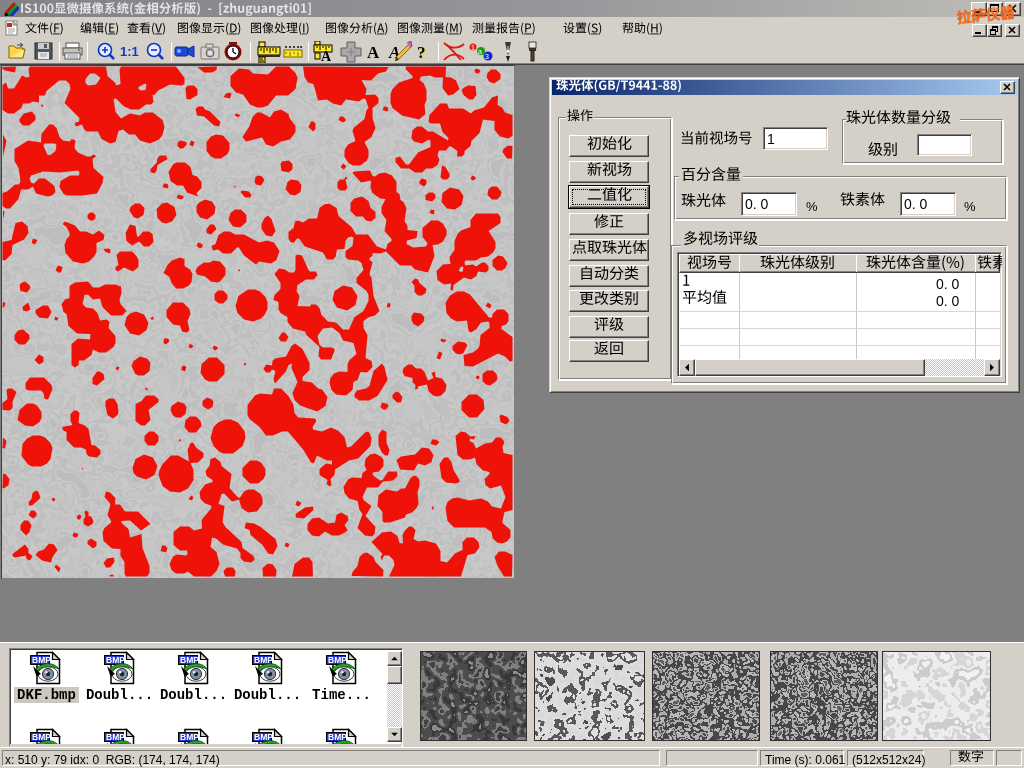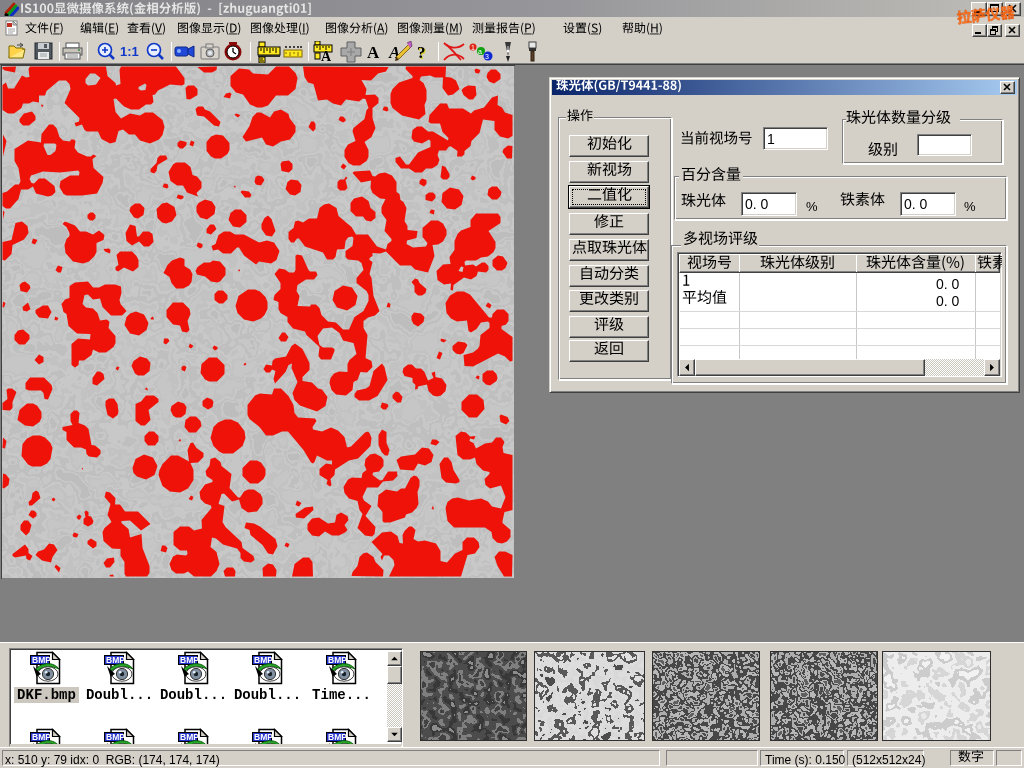--- a/index.html
+++ b/index.html
@@ -905,20 +905,20 @@
       <rect width="109" height="90" filter="url(#th4)"></rect>
     </svg>
     <div class="abs" style="left:0;top:747px;width:1024px;height:21px;background:#d4d0c8;border-top:1px solid #fff"></div>
     <div class="abs" style="left:2px;top:750px;width:658px;height:16px;border:1px solid;border-color:#808080 #fff #fff #808080"></div>
     <div class="abs" style="left:666px;top:750px;width:92px;height:16px;border:1px solid;border-color:#808080 #fff #fff #808080"></div>
     <div class="abs" style="left:760px;top:750px;width:84px;height:16px;border:1px solid;border-color:#808080 #fff #fff #808080"></div>
     <div class="abs" style="left:847px;top:750px;width:77px;height:16px;border:1px solid;border-color:#808080 #fff #fff #808080"></div>
     <div class="abs" style="left:950px;top:750px;width:44px;height:16px;border:1px solid;border-color:#808080 #fff #fff #808080"></div>
     <div class="abs" style="left:996px;top:750px;width:26px;height:16px;border:1px solid;border-color:#808080 #fff #fff #808080"></div>
     <div class="abs" style="left:5px;top:753px;font-size:12px;color:#000">x: 510 y: 79 idx: 0&nbsp; RGB: (174, 174, 174)</div>
-    <div class="abs" style="left:765px;top:753px;font-size:12px;color:#000">Time (s): 0.150</div>
+    <div class="abs" style="left:765px;top:753px;font-size:12px;color:#000">Time (s): 0.061</div>
     <div class="abs" style="left:852px;top:753px;font-size:12px;color:#000">(512x512x24)</div>
     <svg class="ts" style="position:absolute;left:958px;top:751px;overflow:visible;" width="26" height="16">
       <g fill="#000" transform="translate(0,10.1) scale(0.013000)">
         <use href="#g106" x="0"></use>
         <use href="#g116" x="1000"></use>
       </g>
     </svg>
   </div>
 </body></html>

